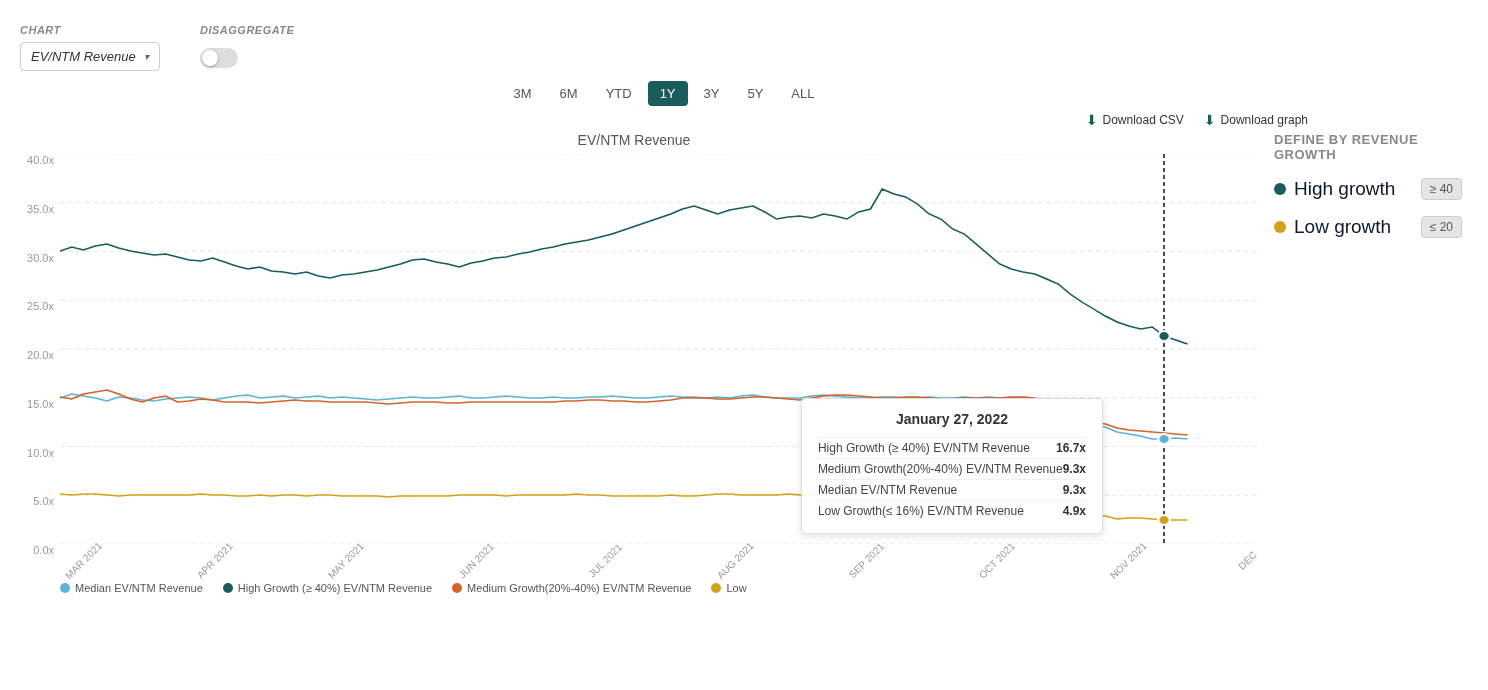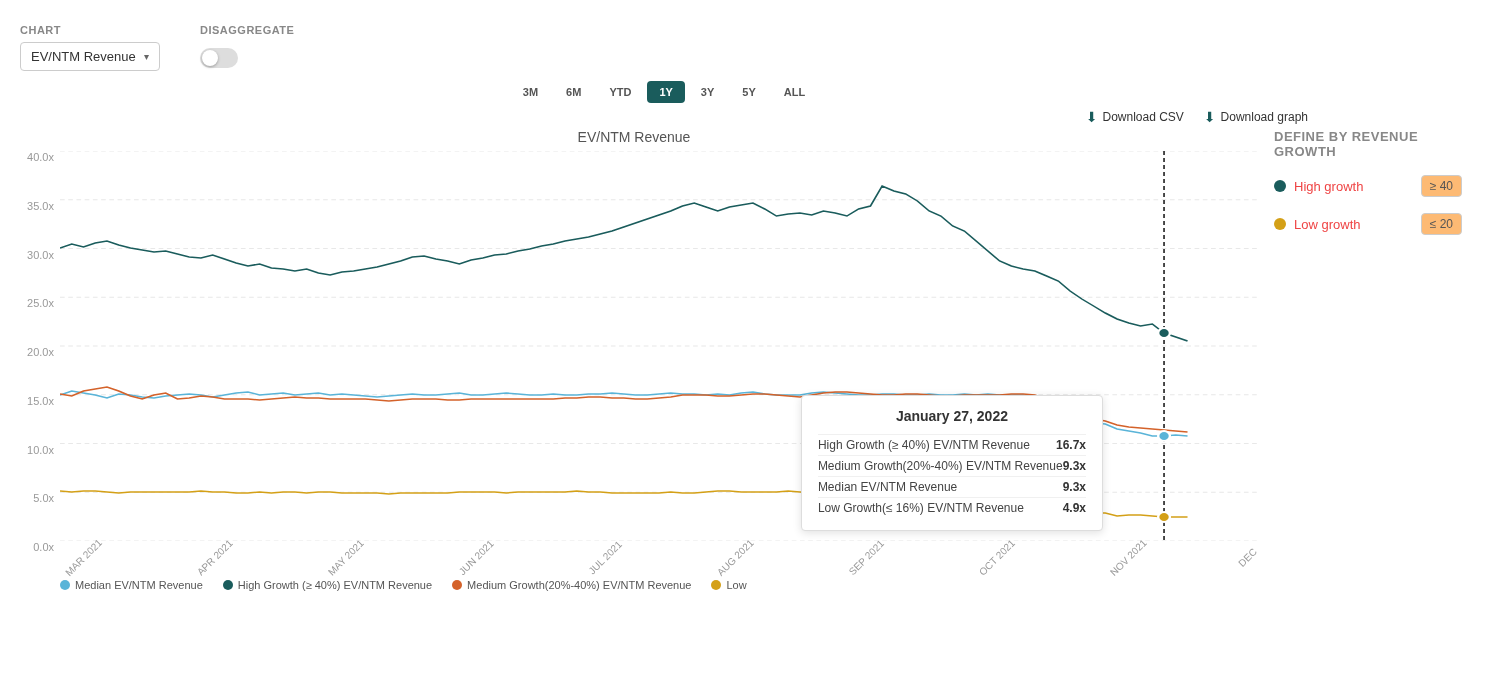--- a/index.html
+++ b/index.html
@@ -1,30 +1,30 @@
 <!DOCTYPE html>
 <html><head>
   <meta charset="utf-8">
   <style>
     * { box-sizing: border-box; margin: 0; padding: 0; }
     body { font-family: -apple-system, BlinkMacSystemFont, 'Segoe UI', Arial, sans-serif; background: #fff; font-size: 13px; color: #333; }
     .container { width: 1488px; min-height: 690px; position: relative; padding: 16px 0; }
     
     
-    .top-controls { display: flex; align-items: flex-start; padding: 8px 20px 0; gap: 40px; }
+    .top-controls { display: flex; align-items: flex-start; padding: 8px 20px 0; gap: 40px; font-style: italic; }
     .control-group { display: flex; flex-direction: column; gap: 6px; }
     .control-label { font-size: 11px; font-weight: 600; color: #888; letter-spacing: 0.5px; text-transform: uppercase; }
     .chart-select { display: flex; align-items: center; border: 1px solid #ccc; border-radius: 4px; padding: 6px 10px; gap: 6px; cursor: pointer; background: #fff; font-size: 13px; color: #333; min-width: 140px; }
     .chevron-icon { font-size: 10px; color: #666; margin-left: auto; }
     .toggle-switch { width: 38px; height: 20px; background: #ddd; border-radius: 10px; position: relative; cursor: pointer; margin-top: 6px; }
     .toggle-switch::after { content: ''; position: absolute; width: 16px; height: 16px; background: #fff; border-radius: 50%; top: 2px; left: 2px; transition: left 0.2s; box-shadow: 0 1px 3px rgba(0,0,0,0.3); }
     
     
     .time-range-row { display: flex; justify-content: center; gap: 4px; margin: 10px 0 6px; margin-right: 160px; }
-    .time-btn { padding: 5px 12px; border: none; background: transparent; cursor: pointer; font-size: 11px; color: #555; border-radius: 4px; font-weight: 700; }
+    .time-btn { padding: 5px 12px; border: none; background: transparent; cursor: pointer; font-size: 13px; color: #555; border-radius: 4px; font-weight: 400; }
     .time-btn.active { background: #1a5c5c; color: #fff; border-radius: 4px; text-align: center; }
     
     
     .download-row { display: flex; justify-content: flex-end; gap: 20px; margin-right: 170px; margin-bottom: 4px; padding-right: 10px; }
     .download-btn { display: flex; align-items: center; gap: 5px; color: #333; font-size: 12px; cursor: pointer; text-decoration: none; }
     .download-btn .dl-icon { color: #1a5c5c; font-size: 14px; }
     
     
     .main-content { display: flex; padding: 0 10px; }
     
@@ -51,22 +51,22 @@
     
     .legend { display: flex; align-items: center; gap: 20px; padding: 8px 10px 0 50px; flex-wrap: wrap; }
     .legend-item { display: flex; align-items: center; gap: 5px; font-size: 11px; color: #555; }
     .legend-dot { width: 10px; height: 10px; border-radius: 50%; flex-shrink: 0; }
     
     
     .right-panel { width: 220px; padding: 0 16px; flex-shrink: 0; }
     .panel-title { font-size: 13px; font-weight: 600; color: #888; letter-spacing: 0.5px; text-transform: uppercase; margin-bottom: 16px; }
     .growth-item { display: flex; align-items: center; gap: 8px; margin-bottom: 16px; }
     .growth-dot { width: 12px; height: 12px; border-radius: 50%; flex-shrink: 0; }
-    .growth-label { font-size: 13px; color: #ef4444; flex: 1; }
-    .growth-range { border: 1px solid #ccc; border-radius: 4px; padding: 3px 8px; font-size: 12px; color: #555; background: #fdba74; white-space: nowrap; }
+    .growth-label { font-size: 19px; color: #0f172a; flex: 1; }
+    .growth-range { border: 1px solid #ccc; border-radius: 4px; padding: 3px 8px; font-size: 12px; color: #555; background: #e5e5e5; white-space: nowrap; }
     
     
     .tooltip { position: absolute; right: 155px; bottom: 60px; background: #fff; border: 1px solid #ddd; border-radius: 4px; padding: 12px 16px; box-shadow: 0 2px 8px rgba(0,0,0,0.12); min-width: 300px; z-index: 10; }
     .tooltip-date { font-size: 14px; font-weight: 600; color: #333; text-align: center; margin-bottom: 10px; }
     .tooltip-row { display: flex; justify-content: space-between; align-items: center; padding: 3px 0; font-size: 12px; color: #444; border-top: 1px solid #f0f0f0; }
     .tooltip-row:first-of-type { border-top: none; }
     .tooltip-val { font-weight: 600; color: #333; }
     
     
     .end-dot { cursor: pointer; }

